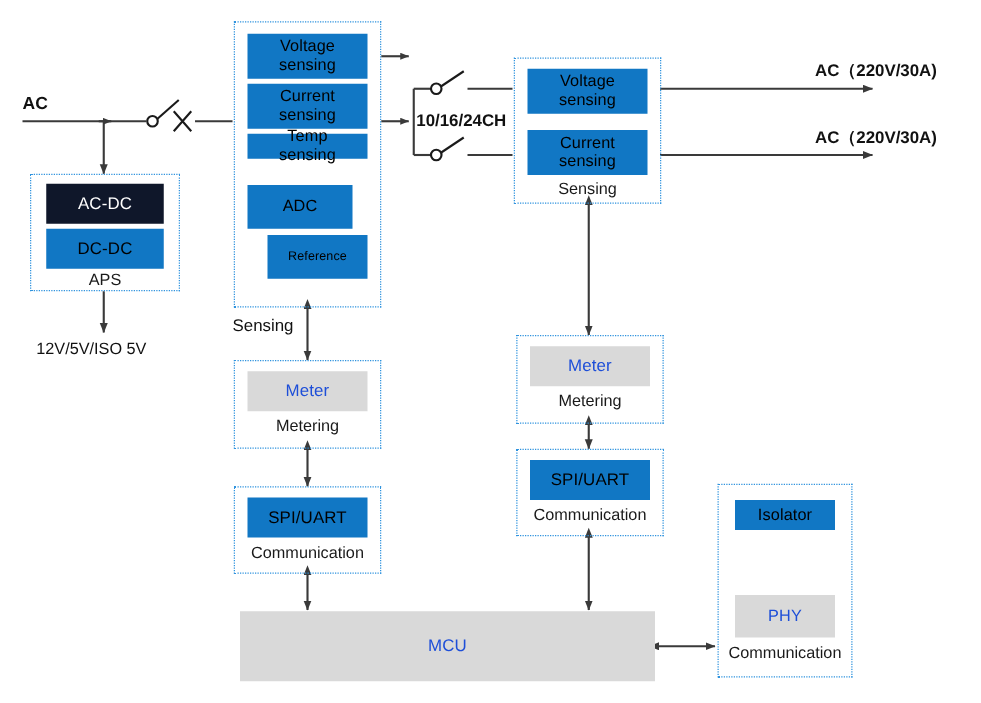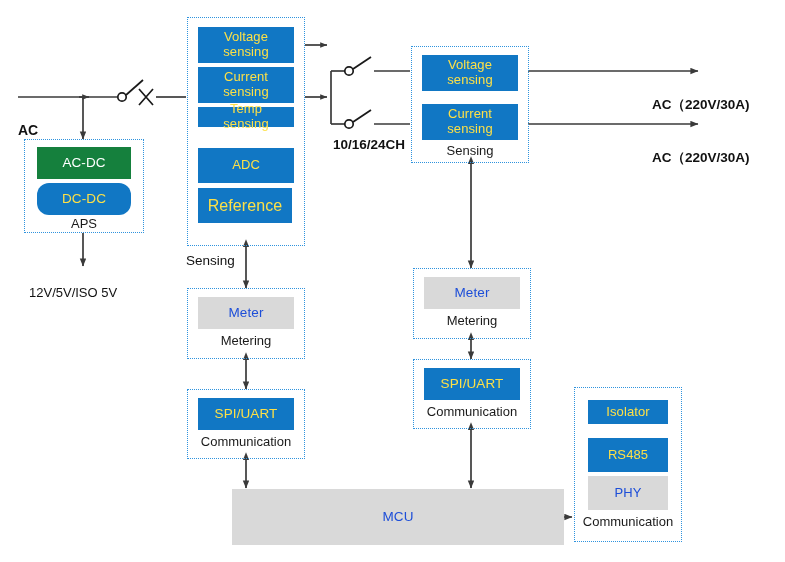--- a/index.html
+++ b/index.html
@@ -23,38 +23,38 @@
   .blk{
     position:absolute;
     box-sizing:border-box;
     display:flex;
     align-items:center;
     justify-content:center;
     text-align:center;
     line-height:1.12;
     letter-spacing:.1px;
   }
-  .blk.blue{background:#1177c4;color:#fde047;}
-  .blk.teal{background:#15803d;color:#ffffff;}
+  .blk.blue{background:#1177c4;color:#000000;}
+  .blk.teal{background:#0f172a;color:#ffffff;}
   .blk.grey{background:#d9d9d9;color:#1d4ed8;}
   .cap{
     position:absolute;
     color:#1a1a1a;
     display:flex;
     align-items:center;
     justify-content:center;
     text-align:center;
     white-space:nowrap;
   }
   .lbl{
     position:absolute;
     color:#111111;
     white-space:nowrap;
   }
-  .lbl.bold{font-weight:bold;margin-top:48px;}
+  .lbl.bold{font-weight:bold;}
   svg.wires{
     position:absolute;
     left:0;top:0;
     width:785px;height:562px;
     pointer-events:none;
   }
 </style>
 </head>
 <body>
 
@@ -115,47 +115,47 @@
       <path d="M471,339 L471,359" marker-start="url(#ahr)" marker-end="url(#ah)"></path>
 
       <path d="M471,429 L471,488" marker-start="url(#ahr)" marker-end="url(#ah)"></path>
 
       <path d="M526,517 L572,517" marker-start="url(#ahr)" marker-end="url(#ah)"></path>
     </g>
   </svg>
 
   <div class="lbl bold" style="left:18px;top:74px;font-size:14px;">AC</div>
 
-  <div class="lbl" style="left:29px;top:285px;font-size:13px;">12V/5V/ISO 5V</div>
+  <div class="lbl" style="left:29px;top:271px;font-size:13px;">12V/5V/ISO 5V</div>
 
   <div class="lbl bold" style="left:333px;top:89px;font-size:13.5px;">10/16/24CH</div>
 
   <div class="lbl" style="left:186px;top:253px;font-size:13.5px;">Sensing</div>
 
   <div class="lbl bold" style="left:652px;top:48px;font-size:13.5px;">AC（220V/30A)</div>
 
   <div class="lbl bold" style="left:652px;top:101px;font-size:13.5px;">AC（220V/30A)</div>
 
   <div class="dbox" style="left:24px;top:139px;width:120px;height:94px;"></div>
   <div class="blk teal" style="left:37px;top:147px;width:94px;height:32px;font-size:13.5px;">AC-DC</div>
-  <div class="blk blue" style="left:37px;top:183px;width:94px;height:32px;font-size:13.5px;border-radius:12px;">DC-DC</div>
+  <div class="blk blue" style="left:37px;top:183px;width:94px;height:32px;font-size:13.5px;">DC-DC</div>
   <div class="cap" style="left:37px;top:215px;width:94px;height:17px;font-size:13px;">APS</div>
 
   <div class="dbox" style="left:187px;top:17px;width:118px;height:229px;"></div>
   <div class="blk blue" style="left:198px;top:27px;width:96px;height:36px;font-size:13px;">
     <span>Voltage<br>sensing</span>
   </div>
   <div class="blk blue" style="left:198px;top:67px;width:96px;height:36px;font-size:13px;">
     <span>Current<br>sensing</span>
   </div>
   <div class="blk blue" style="left:198px;top:107px;width:96px;height:20px;font-size:13px;">
     <span>Temp<br>sensing</span>
   </div>
-  <div class="blk blue" style="left:198px;top:148px;width:96px;height:35px;font-size:13px;">ADC</div>
-  <div class="blk blue" style="left:198px;top:188px;width:94px;height:35px;font-size:16px;">Reference</div>
+  <div class="blk blue" style="left:198px;top:148px;width:84px;height:35px;font-size:13px;">ADC</div>
+  <div class="blk blue" style="left:214px;top:188px;width:80px;height:35px;font-size:10px;">Reference</div>
 
   <div class="dbox" style="left:411px;top:46px;width:118px;height:117px;"></div>
   <div class="blk blue" style="left:422px;top:55px;width:96px;height:36px;font-size:13px;">
     <span>Voltage<br>sensing</span>
   </div>
   <div class="blk blue" style="left:422px;top:104px;width:96px;height:36px;font-size:13px;">
     <span>Current<br>sensing</span>
   </div>
   <div class="cap" style="left:422px;top:141px;width:96px;height:18px;font-size:13px;">Sensing</div>
 
@@ -170,19 +170,18 @@
   <div class="dbox" style="left:413px;top:268px;width:118px;height:71px;"></div>
   <div class="blk grey" style="left:424px;top:277px;width:96px;height:32px;font-size:13.5px;">Meter</div>
   <div class="cap" style="left:420px;top:311px;width:104px;height:18px;font-size:13px;">Metering</div>
 
   <div class="dbox" style="left:413px;top:359px;width:118px;height:70px;"></div>
   <div class="blk blue" style="left:424px;top:368px;width:96px;height:32px;font-size:13.5px;">SPI/UART</div>
   <div class="cap" style="left:416px;top:402px;width:112px;height:18px;font-size:13px;">Communication</div>
 
   <div class="dbox" style="left:574px;top:387px;width:108px;height:155px;"></div>
   <div class="blk blue" style="left:588px;top:400px;width:80px;height:24px;font-size:13px;">Isolator</div>
-  <div class="blk blue" style="left:588px;top:438px;width:80px;height:34px;font-size:13px;">RS485</div>
   <div class="blk grey" style="left:588px;top:476px;width:80px;height:34px;font-size:13px;">PHY</div>
   <div class="cap" style="left:578px;top:512px;width:100px;height:18px;font-size:13px;">Communication</div>
 
-  <div class="blk grey" style="left:192px;top:489px;width:332px;height:56px;font-size:13.5px;margin-left:40px;">MCU</div>
+  <div class="blk grey" style="left:192px;top:489px;width:332px;height:56px;font-size:13.5px;">MCU</div>
 
 </div>
 
 </body></html>

